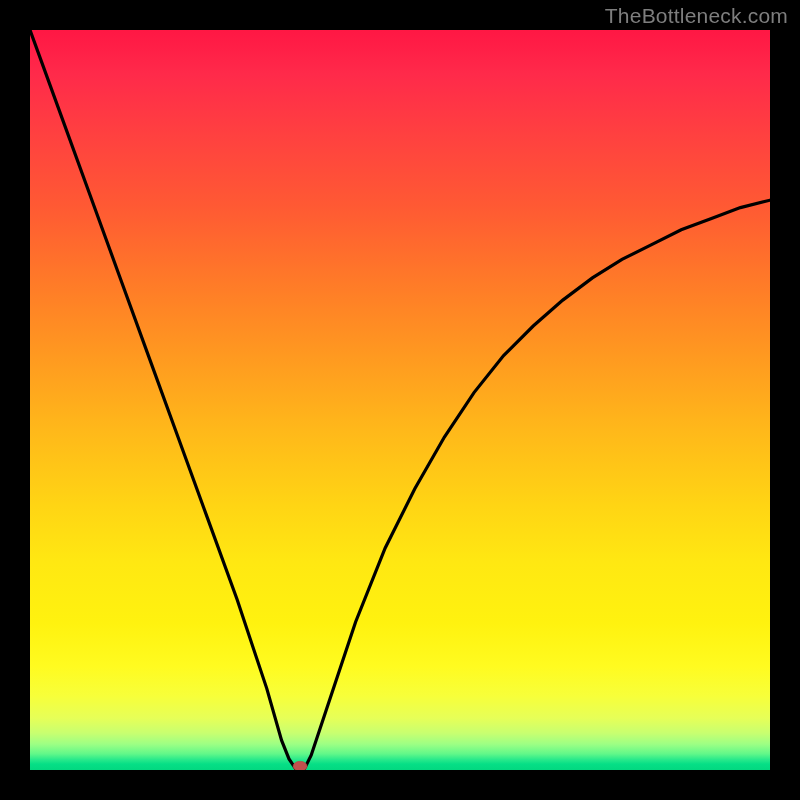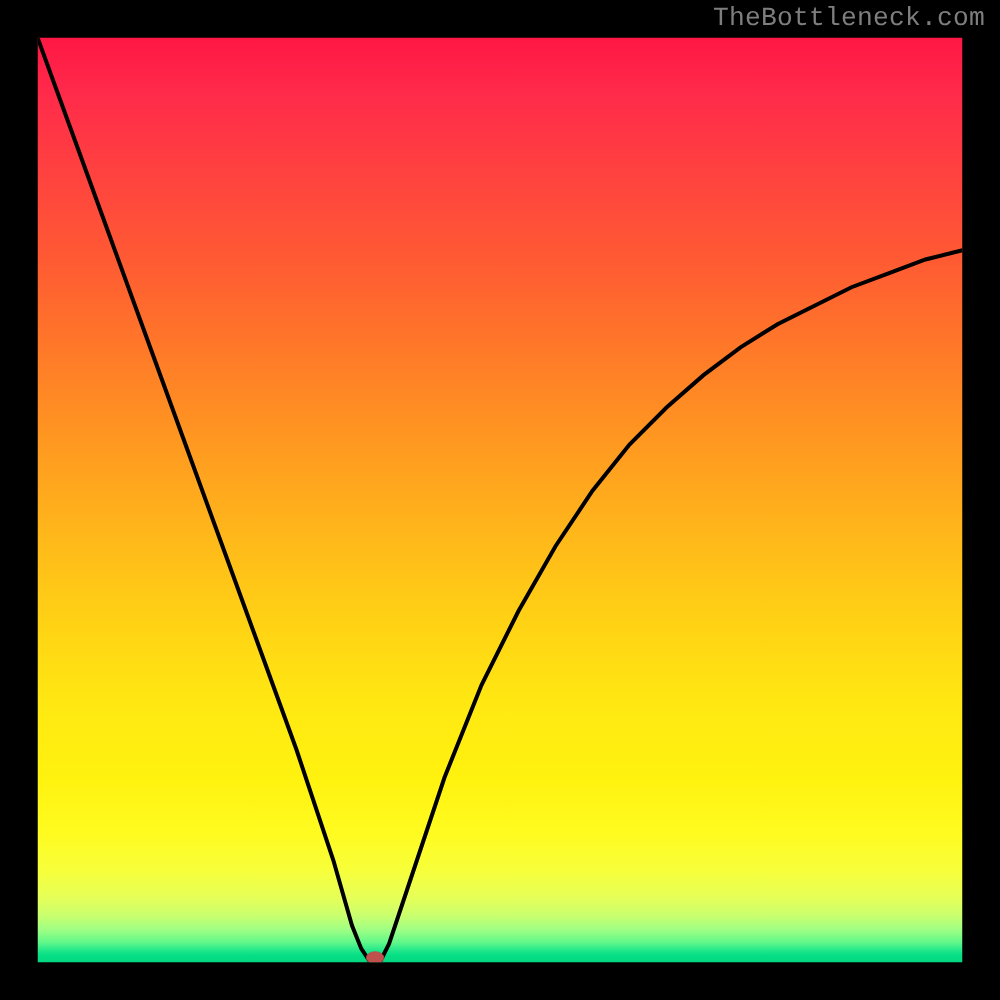--- a/index.html
+++ b/index.html
@@ -56,21 +56,20 @@
   }
   .watermark {
     position: absolute;
     top: 4px;
     right: 12px;
     color: #7e7e7e;
     font-size: 21px;
     font-weight: 500;
     letter-spacing: 0.2px;
     z-index: 5;
-    font-family: Liberation Mono, monospace;
   }
   svg.curve {
     position: absolute;
     inset: 0;
     width: 100%;
     height: 100%;
   }
 </style>
 </head>
 <body>

